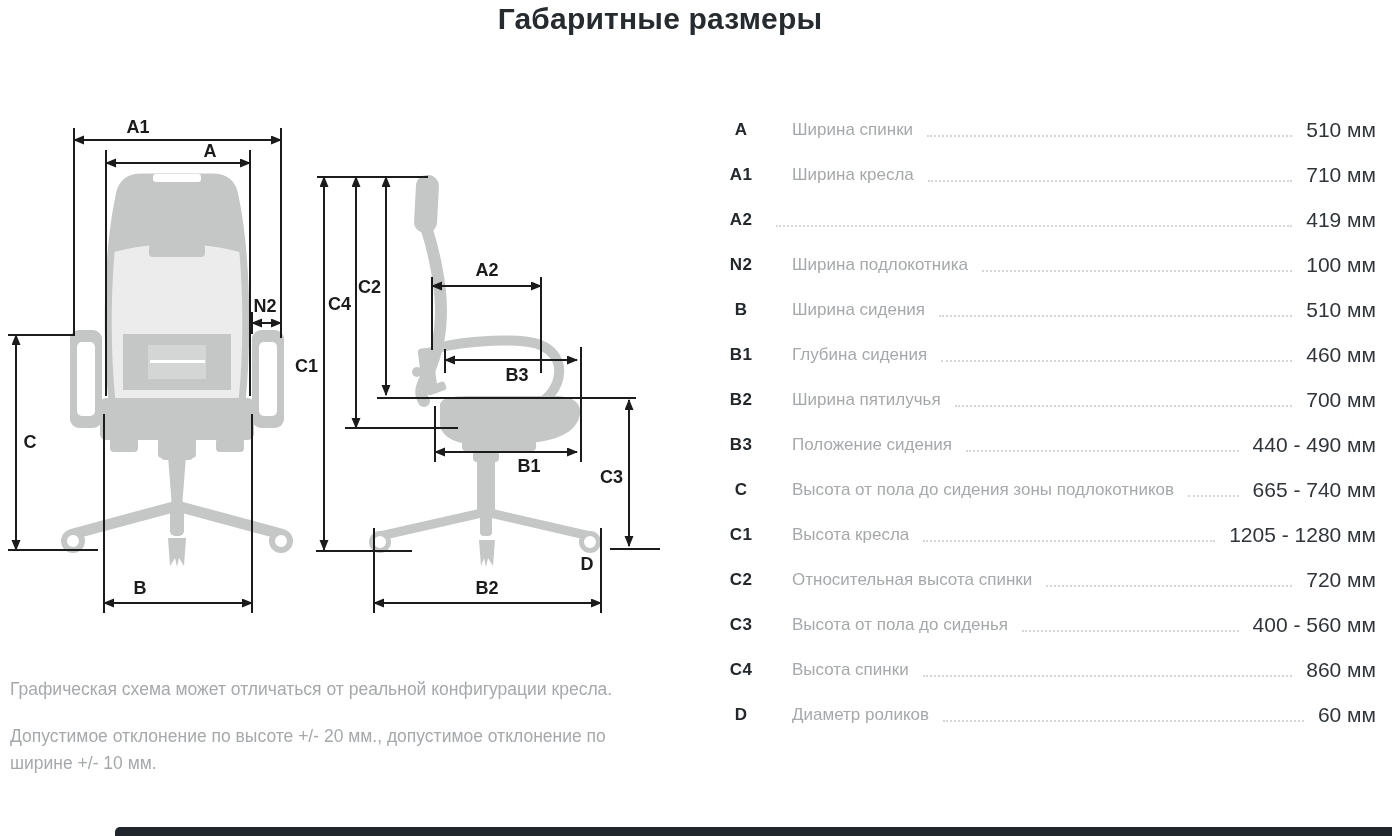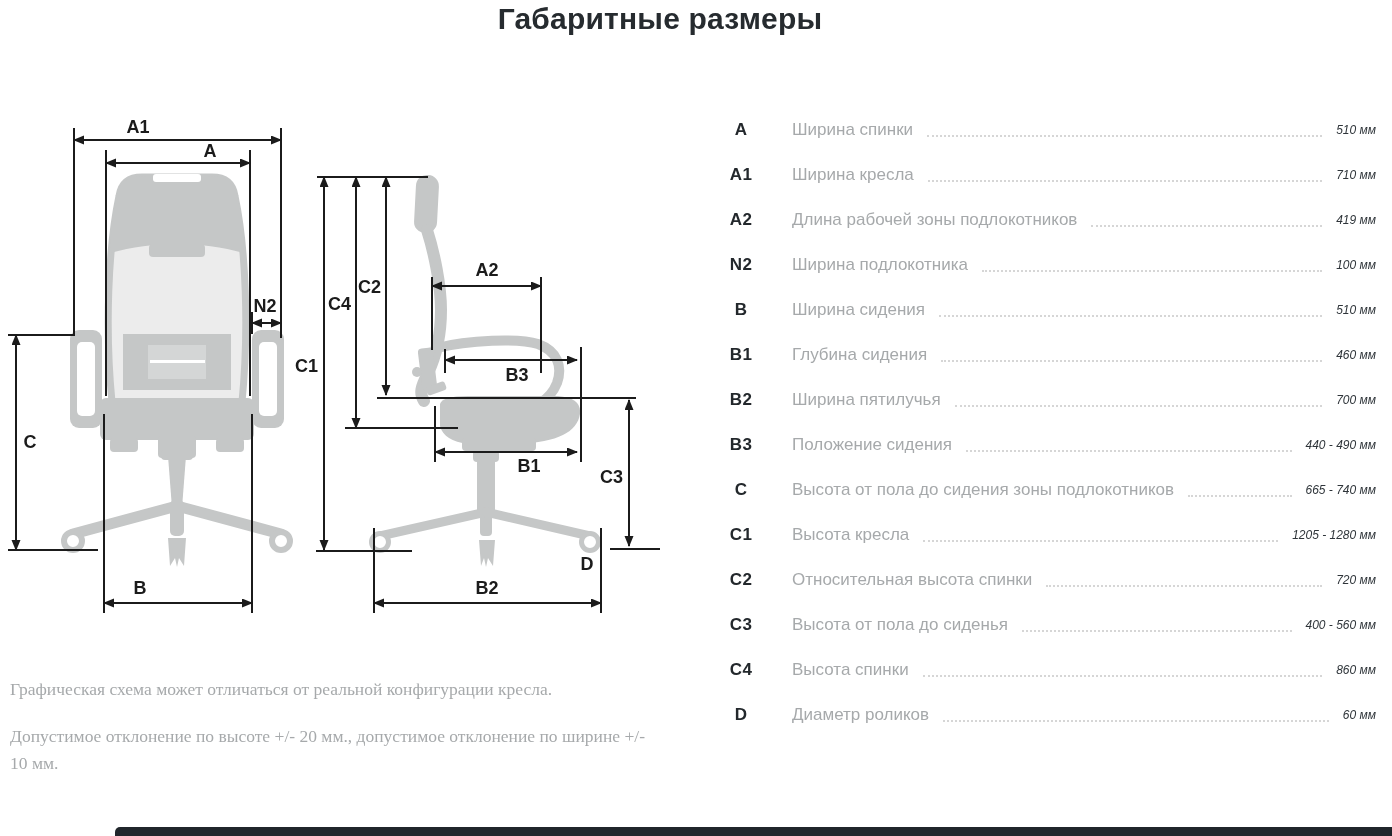--- a/index.html
+++ b/index.html
@@ -12,24 +12,24 @@
   .diagram-wrap { position:absolute; left:0; top:0; width:700px; height:690px; }
 
   
   .spec-table { position:absolute; left:720px; top:107px; width:656px; }
   .spec-row { display:flex; align-items:center; height:45px; }
   .spec-code { width:42px; text-align:center; font-weight:700; font-size:17px;
                color:#23282c; flex:0 0 42px; letter-spacing:0.3px; }
   .spec-name { margin-left:30px; font-size:17px; color:#a6a9ab; white-space:nowrap; }
   .spec-leader { flex:1 1 auto; border-bottom:2px dotted #d6d6d6;
                  margin:0 14px 0 14px; align-self:flex-end; margin-bottom:15px; min-width:14px; }
-  .spec-value { font-size:12px; color:#2f353a; white-space:nowrap; text-align:right;font-style:italic; }
+  .spec-value { font-size:21px; color:#2f353a; white-space:nowrap; text-align:right; }
 
   
-  .notes { position:absolute; left:10px; top:676px; width:655px;font-family:Liberation Serif, serif; }
+  .notes { position:absolute; left:10px; top:676px; width:655px; }
   .notes p { color:#a6a9ab; font-size:17.5px; line-height:1.55; }
   .notes p + p { margin-top:20px; }
 
   
   .bottom-bar { position:absolute; left:115px; right:0; bottom:0; height:9px;
                 background:#20262b; border-top-left-radius:5px; }
 
   svg text { font-family:"Liberation Sans", sans-serif; font-weight:700;
              font-size:18px; fill:#1b1b1b; }
 </style>
@@ -190,21 +190,20 @@
 
   <div class="spec-row">
     <div class="spec-code">A1</div>
     <div class="spec-name">Ширина кресла</div>
     <div class="spec-leader"></div>
     <div class="spec-value">710 мм</div>
   </div>
 
   <div class="spec-row">
     <div class="spec-code">A2</div>
-    <div class="spec-name">Длина рабочей зоны подлокотников</div>
     <div class="spec-leader"></div>
     <div class="spec-value">419 мм</div>
   </div>
 
   <div class="spec-row">
     <div class="spec-code">N2</div>
     <div class="spec-name">Ширина подлокотника</div>
     <div class="spec-leader"></div>
     <div class="spec-value">100 мм</div>
   </div>

